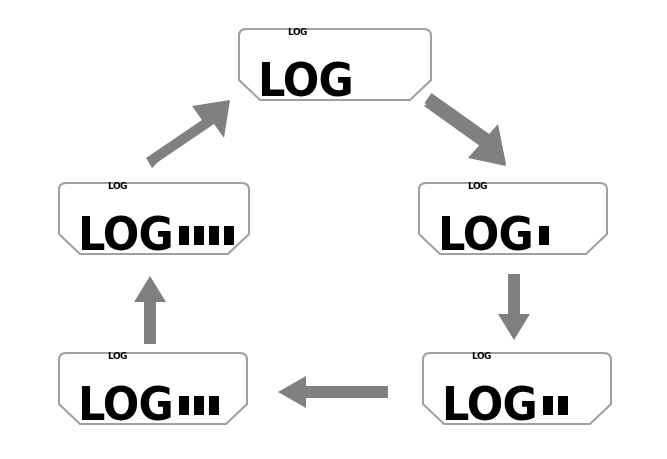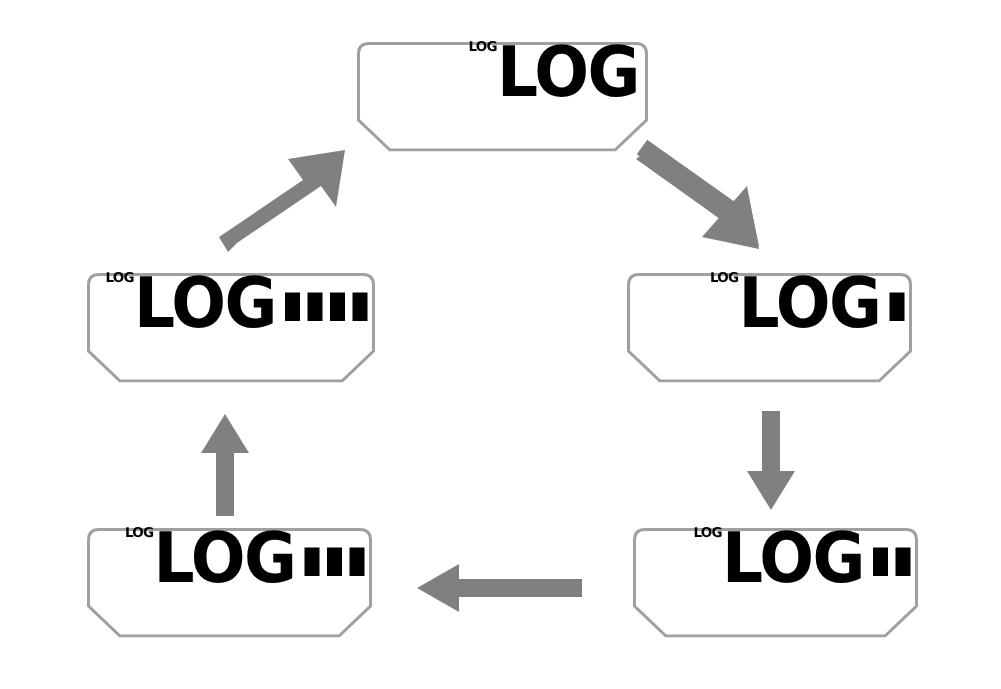--- a/index.html
+++ b/index.html
@@ -29,23 +29,23 @@
   }
   .node-shape svg {
     display: block;
     width: 100%;
     height: 100%;
   }
   .node-content {
     position: absolute;
     inset: 0;
     display: flex;
-    flex-direction: row;
+    flex-direction: column;
     align-items: flex-start;
-    justify-content: flex-end;
+    justify-content: space-between;
     padding-left: 20px;
   }
   .node-tag {
     font-family: "DejaVu Sans", sans-serif;
     font-weight: bold;
     font-size: 9px;
     line-height: 9px;
     letter-spacing: -0.5px;
     color: #000000;
     margin-left: 30px;

